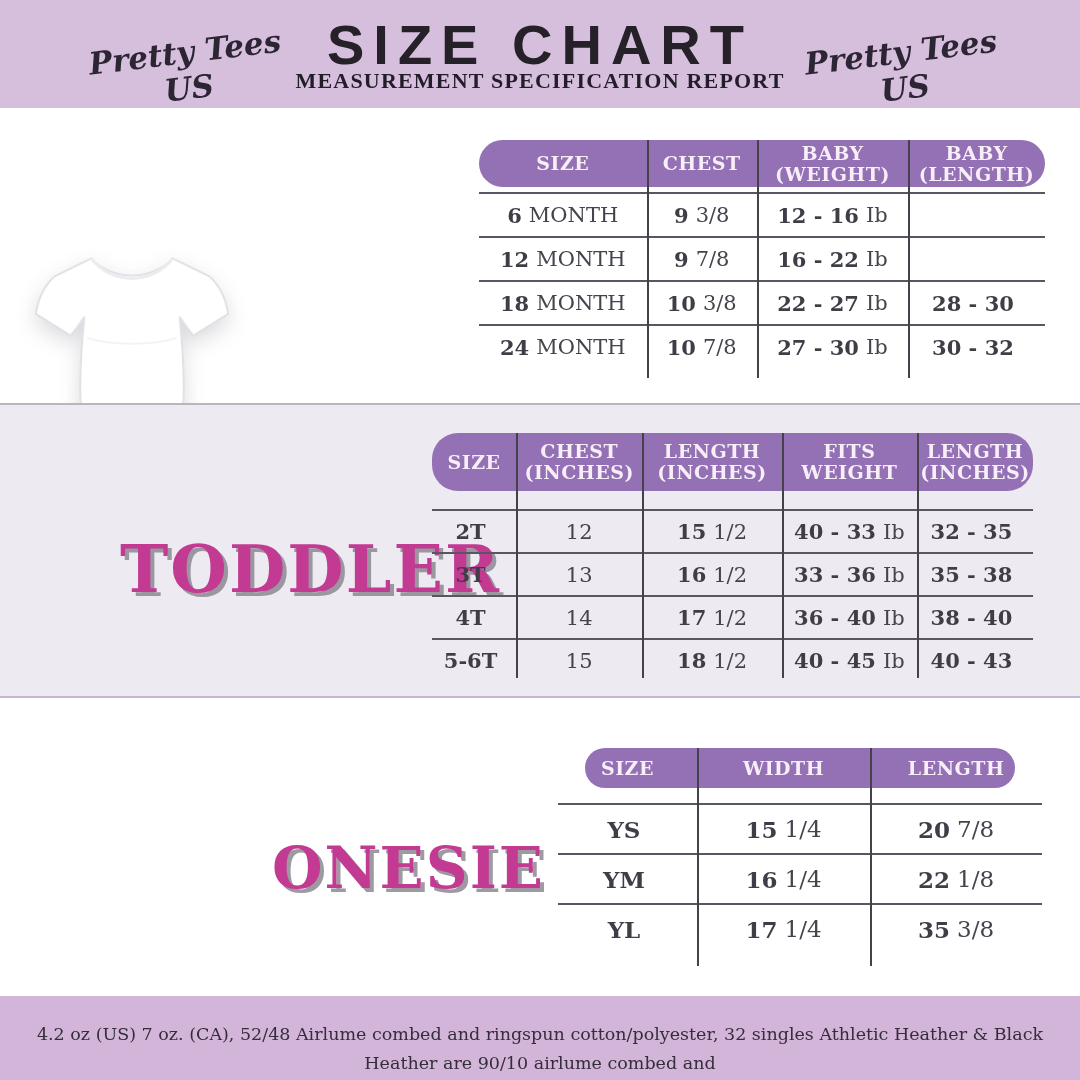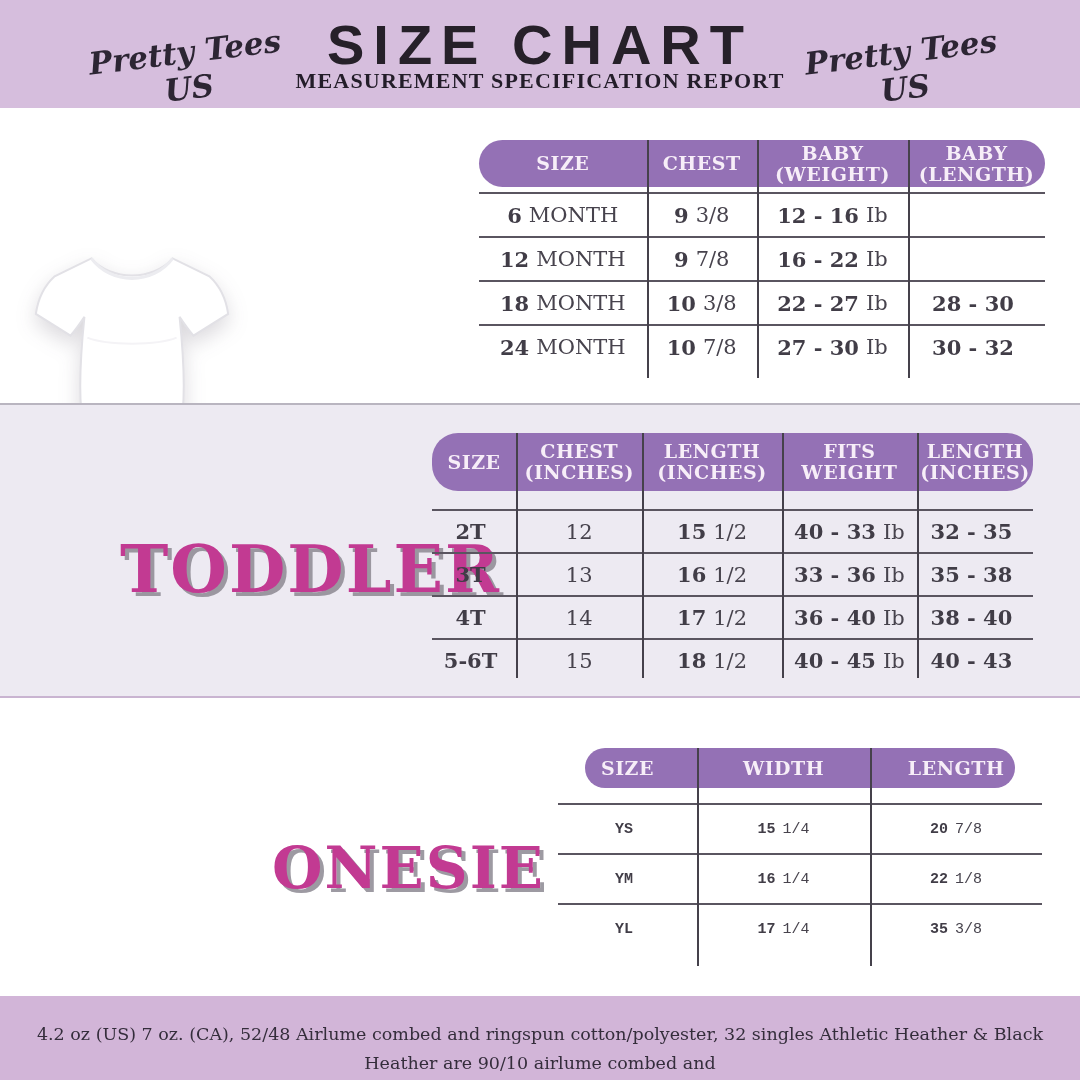--- a/index.html
+++ b/index.html
@@ -88,21 +88,21 @@
   .table.toddler-t .c0 { width:14%; }   .table.toddler-t .c1 { width:21%; }
   .table.toddler-t .c2 { width:23.2%; } .table.toddler-t .c3 { width:22.5%; }
   .table.toddler-t .c4 { width:19.3%; }
   .table.toddler-t .vline { height:245px; }
 
   
   .table.youth-t { left:558px; top:50px; width:484px; }
   .table.youth-t .thead { height:40px; }
   .table.youth-t .tbody { margin-top:15px; }
   .table.youth-t .tr { height:50px; }
-  .table.youth-t .td { font-size:15px;font-family:Liberation Mono, monospace; }
+  .table.youth-t .td { font-size:23px; }
   .table.youth-t .c0 { width:28.7%; } .table.youth-t .c1 { width:35.8%; }
   .table.youth-t .c2 { width:35.5%; }
   .table.youth-t .vline { height:218px; }
 
   
   .garment { position:absolute; }
   .garment svg { filter:drop-shadow(0 8px 10px rgba(60,50,70,0.18)); }
   .g-onesie { left:18px; top:110px; }
   .g-toddler { left:20px; top:415px; transform:rotate(-1.5deg); }
 

